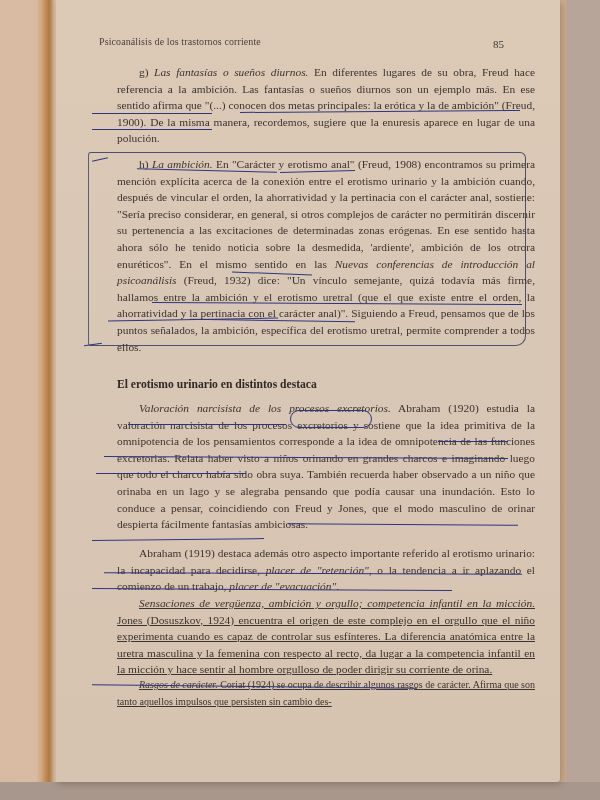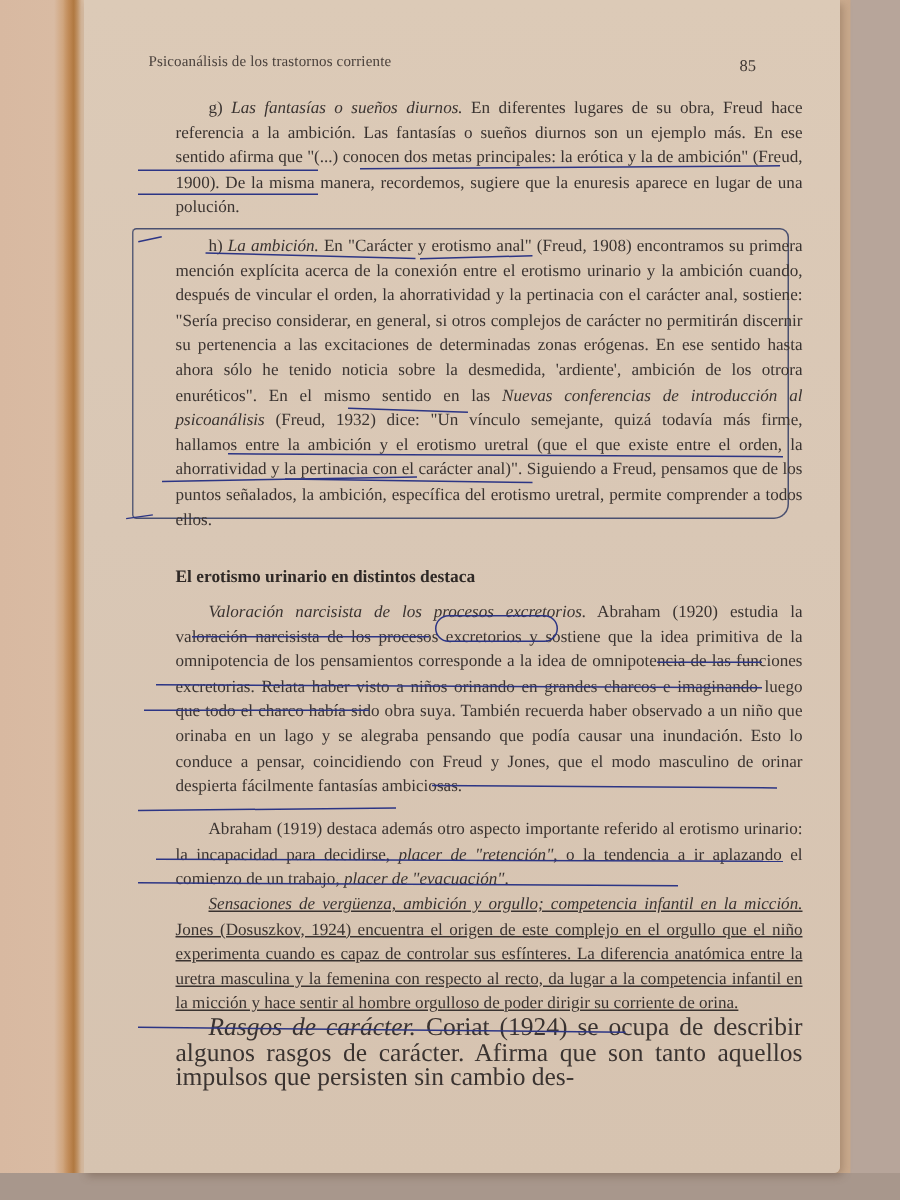--- a/index.html
+++ b/index.html
@@ -100,21 +100,21 @@
   </p>
 </div>
 
 <div class="block" style="top:595px;">
   <p class="para" style="text-align:justify;font-size:11.4px;line-height:16.6px;color:#3a3330;text-decoration:underline;">
     <i>Sensaciones de vergüenza, ambición y orgullo; competencia infantil en la micción.</i><span> Jones (Dosuszkov, 1924) encuentra el origen de este complejo en el orgullo que el niño experimenta cuando es capaz de controlar sus esfínteres. La diferencia anatómica entre la uretra masculina y la femenina con respecto al recto, da lugar a la competencia infantil en la micción y hace sentir al hombre orgulloso de poder dirigir su corriente de orina.</span>
   </p>
 </div>
 
 <div class="block" style="top:677px;">
-  <p class="para" style="text-align:justify;font-size:17px;line-height:16.6px;color:#3a3330;">
+  <p class="para" style="text-align:justify;font-size:10px;line-height:16.6px;color:#3a3330;text-decoration:underline;">
     <i>Rasgos de carácter.</i><span> Coriat (1924) se ocupa de describir algunos rasgos de carácter. Afirma que son tanto aquellos impulsos que persisten sin cambio des-</span>
   </p>
 </div>
 
 <div class="ink-mark" style="left:240px;top:111px;width:280px;transform:rotate(-0.4deg);"></div>
 <div class="ink-mark" style="left:92px;top:113px;width:120px;"></div>
 <div class="ink-mark" style="left:92px;top:129px;width:120px;"></div>
 <div class="ink-mark" style="left:92px;top:159px;width:16px;transform:rotate(-12deg);"></div>
 <div class="ink-mark" style="left:137px;top:170px;width:140px;transform:rotate(1.5deg);"></div>
 <div class="ink-mark" style="left:280px;top:171px;width:75px;transform:rotate(-1.5deg);"></div>

